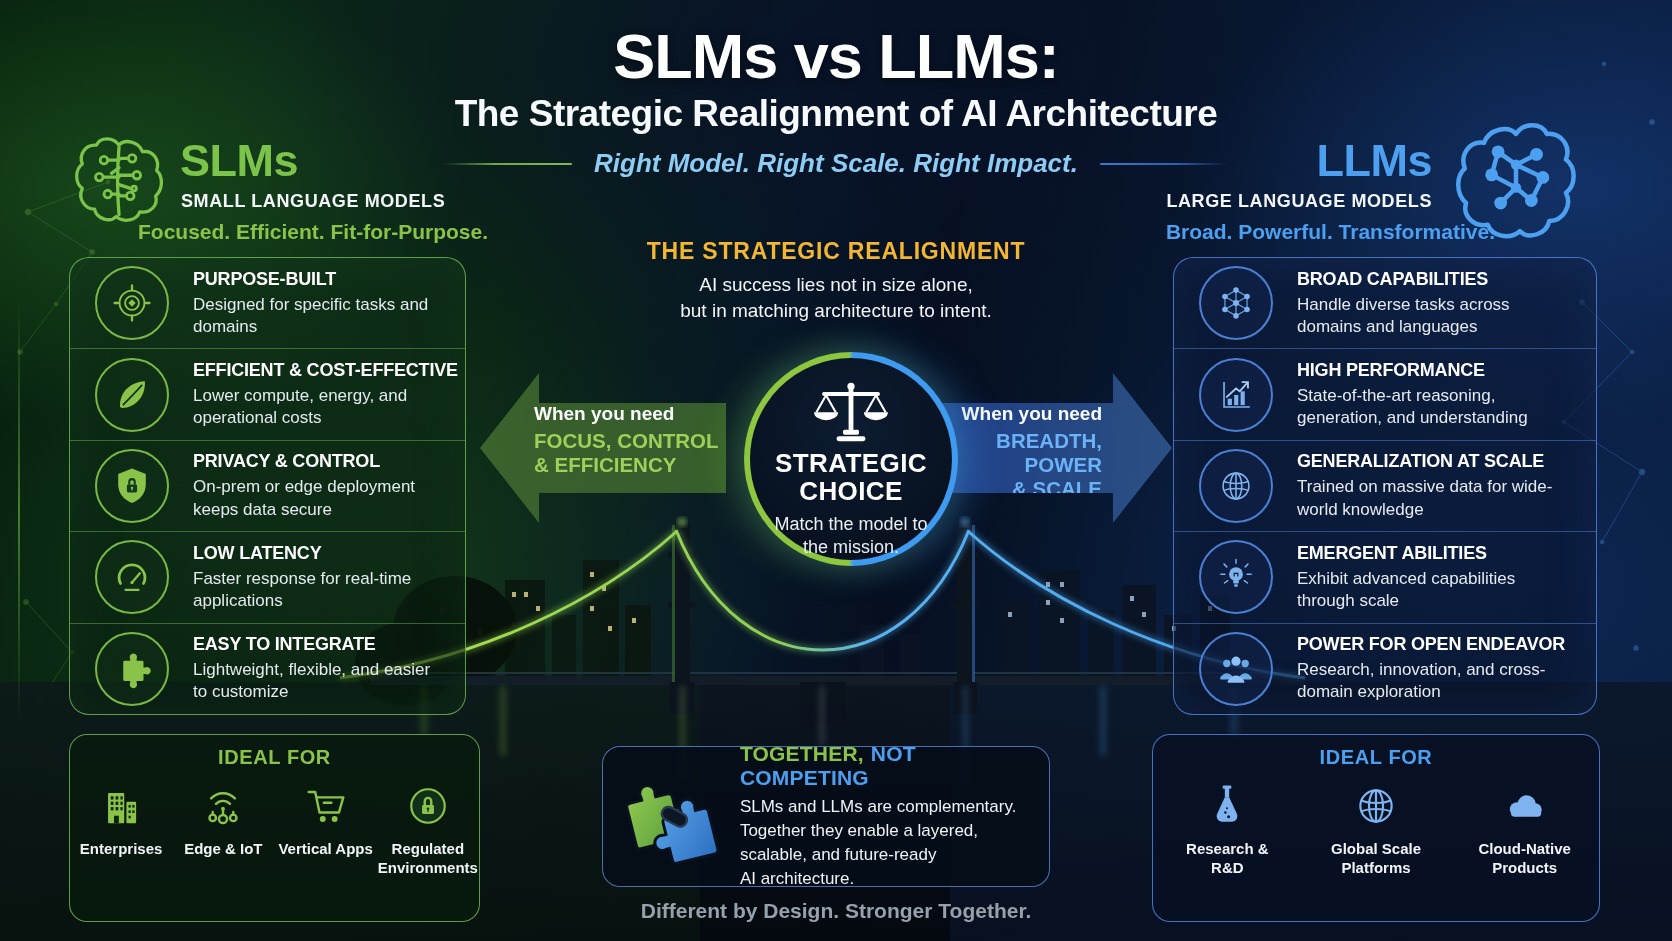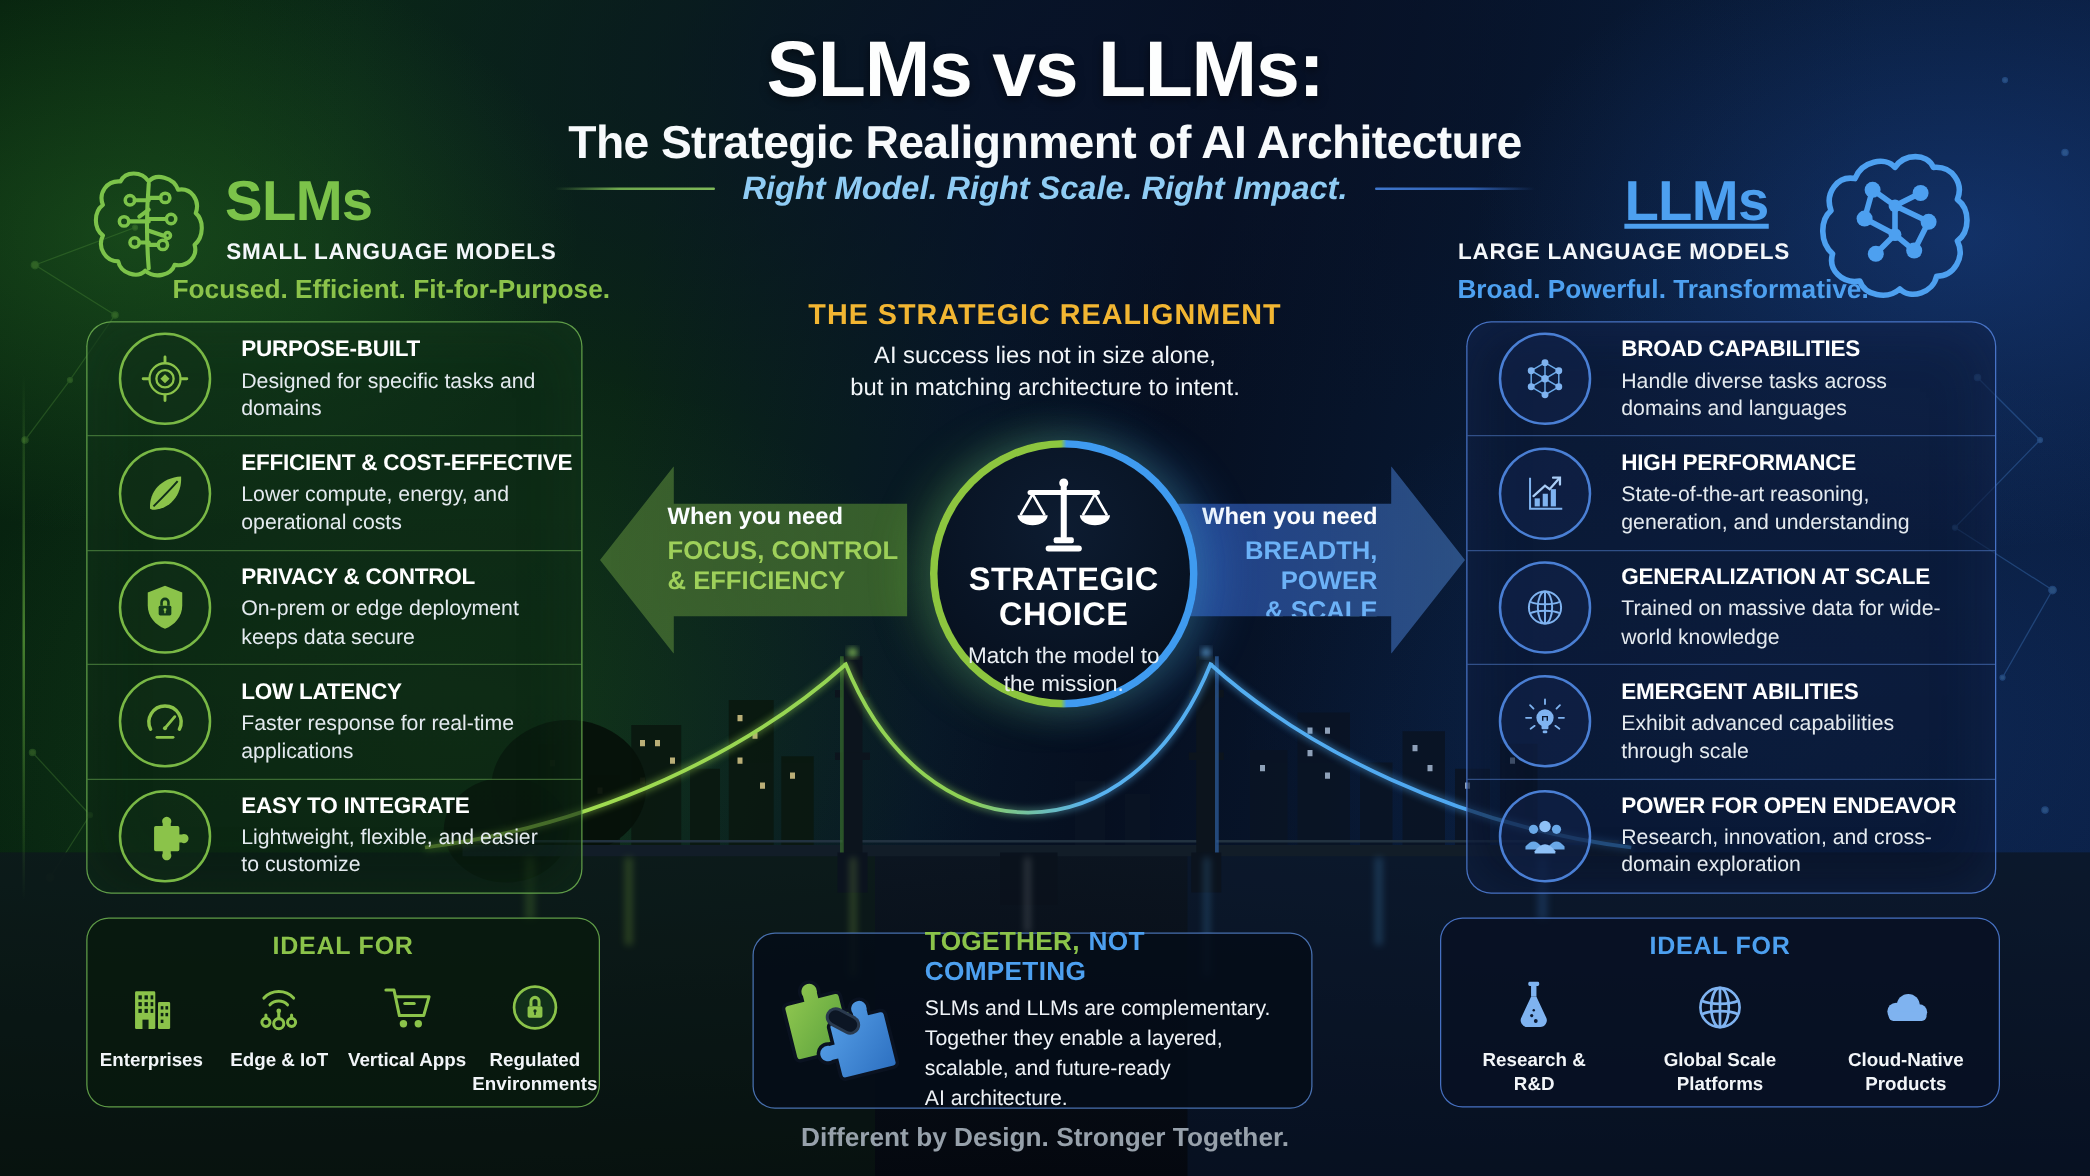--- a/index.html
+++ b/index.html
@@ -12,21 +12,21 @@
       radial-gradient(640px 440px at 86% 62%, rgba(40,105,220,.15), transparent 70%),
       radial-gradient(900px 400px at 50% 6%, rgba(8,18,40,.9), transparent 75%),
       linear-gradient(100deg,#06200e 0%,#0a2a14 16%,#0a2515 30%,#071627 46%,#060f20 54%,#081a36 72%,#0a1e42 100%);
   }
   .abs{position:absolute;}
   svg{display:block;}
   
   .hdr{left:0;top:24px;width:100%;text-align:center;z-index:7;}
   .title{font-size:63px;font-weight:700;letter-spacing:-1px;line-height:1.02;color:#fdfefe;text-shadow:0 2px 8px rgba(0,0,0,.5);}
   .subtitle{font-size:37px;font-weight:700;letter-spacing:-.5px;margin-top:5px;color:#f7fafc;}
-  .tagrow{display:flex;align-items:center;justify-content:center;gap:22px;}
+  .tagrow{display:flex;align-items:center;justify-content:center;gap:22px;margin-top:13px;}
   .tagline{font-size:26px;font-style:italic;font-weight:600;color:#8fccf4;}
   .tline{width:128px;height:2px;border-radius:2px;}
   .tline.g{background:linear-gradient(90deg,transparent,#6fa84e 40%,#7fb959);}
   .tline.b{background:linear-gradient(90deg,#3f77cd,#2f5fb0 60%,transparent);}
   
   .sname{font-size:45px;font-weight:700;letter-spacing:-.5px;}
   .sfull{font-size:18px;font-weight:600;letter-spacing:.6px;color:#f4f7fa;}
   .smotto{font-size:21px;font-weight:700;}
   
   .cintro{left:0;top:238px;width:100%;text-align:center;z-index:7;}
@@ -63,21 +63,21 @@
   .fbox.blue .frow + .frow{border-top:1px solid rgba(95,145,230,.45);}
   .ficon{width:70px;height:70px;border-radius:50%;flex:none;display:flex;align-items:center;justify-content:center;}
   .fbox.green .ficon{border:2.5px solid #79b845;background:rgba(18,48,24,.45);}
   .fbox.blue .ficon{border:2.5px solid #4a7fd4;background:rgba(18,36,78,.5);}
   .ftext{margin-left:24px;}
   .ftitle{font-size:18px;font-weight:700;letter-spacing:-.2px;white-space:nowrap;color:#fff;}
   .fdesc{font-size:17px;color:#e4eaef;line-height:1.3;margin-top:4px;}
   .fbox.green .fdesc{width:254px;}
   .fbox.blue .fdesc{width:268px;}
   
-  .ideal{top:734px;height:152px;border-radius:18px;z-index:6;box-sizing:border-box;padding-top:11px;}
+  .ideal{top:734px;height:188px;border-radius:18px;z-index:6;box-sizing:border-box;padding-top:11px;}
   .ideal.green{left:69px;width:411px;border:1.5px solid rgba(112,180,82,.85);background:rgba(8,26,13,.78);}
   .ideal.blue{left:1152px;width:448px;border:1.5px solid rgba(82,130,222,.85);background:rgba(7,16,35,.8);}
   .ideal-title{text-align:center;font-size:20px;font-weight:700;letter-spacing:.6px;}
   .ideal.green .ideal-title{color:#8bc34a;}
   .ideal.blue .ideal-title{color:#4da0f0;}
   .ideal-items{display:flex;margin-top:8px;}
   .iitem{flex:1;display:flex;flex-direction:column;align-items:center;}
   .iicon{height:58px;display:flex;align-items:center;justify-content:center;}
   .ilabel{font-size:15px;font-weight:600;color:#f2f5f8;text-align:center;line-height:1.25;margin-top:5px;max-width:104px;}
   
@@ -289,21 +289,21 @@
           <circle cx="29" cy="48" r="5"></circle>
           <circle cx="38" cy="66" r="5"></circle>
         <circle cx="64" cy="28" r="5"></circle>
           <circle cx="69" cy="46" r="5"></circle>
           <circle cx="62" cy="68" r="5"></circle>
           <circle cx="50" cy="38" r="4"></circle>
           <circle cx="50" cy="56" r="4"></circle>
       </g>
     </g>
   </svg>
-  <div class="abs sname" style="right:257px;top:135px;color:#4da0f0;z-index:7;text-decoration:underline;">LLMs</div>
+  <div class="abs sname" style="right:240px;top:135px;color:#4da0f0;z-index:7;">LLMs</div>
   <div class="abs sfull" style="right:240px;top:191px;z-index:7;">LARGE LANGUAGE MODELS</div>
   <div class="abs smotto" style="right:177px;top:220px;color:#4da0f0;z-index:7;">Broad. Powerful. Transformative.</div>
 
   <div class="abs cintro">
     <div class="cihead">THE STRATEGIC REALIGNMENT</div>
     <div class="ciline first">AI success lies not in size alone,</div>
     <div class="ciline">but in matching architecture to intent.</div>
   </div>
 
   <div class="abs arrow arrow-left">

